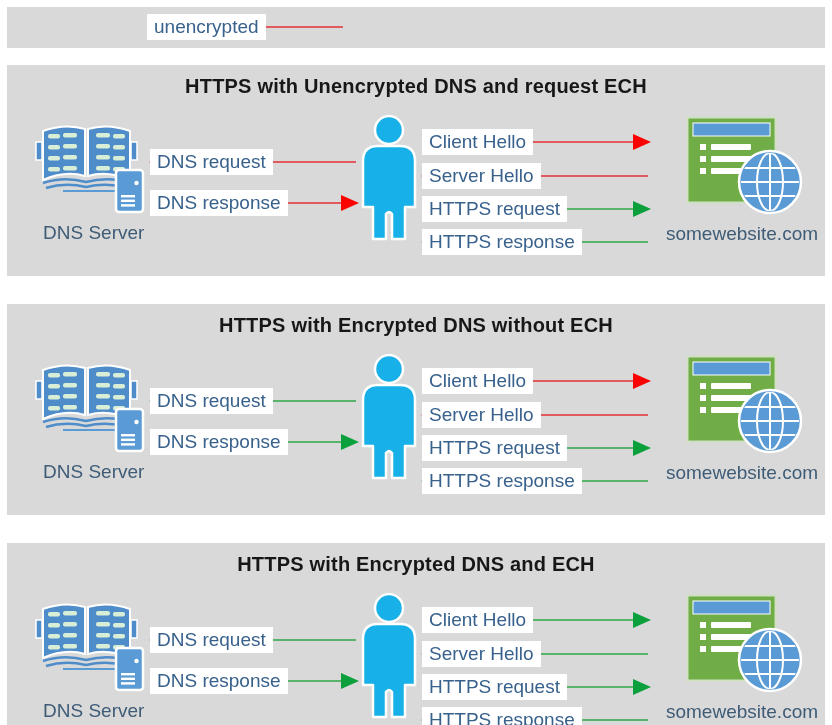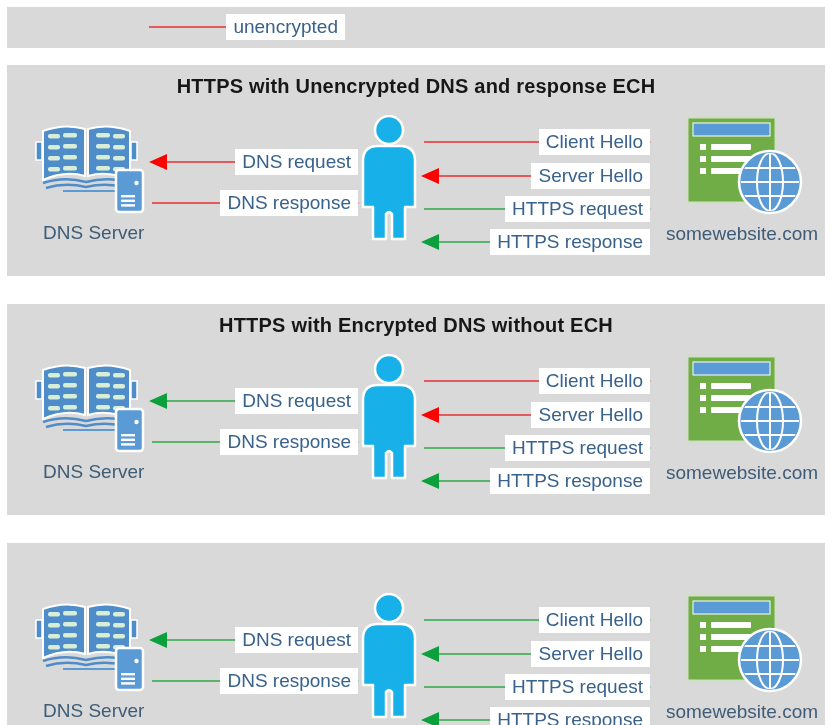--- a/index.html
+++ b/index.html
@@ -13,21 +13,21 @@
   }
   #legend{height:41px;margin-top:7px;margin-bottom:17px;}
   .panel{height:211px;position:relative;}
   .panel + .panel{margin-top:28px;}
   .ptitle{
     margin:0;padding-top:10px;text-align:center;
     font-size:20px;font-weight:bold;color:var(--title-text);
     letter-spacing:0.2px;
   }
   
-  .arrow{position:absolute;height:26px;display:flex;align-items:center;justify-content:flex-end;}
+  .arrow{position:absolute;height:26px;display:flex;align-items:center;justify-content:flex-start;}
   .arrow .line{position:absolute;left:2px;right:2px;top:12px;height:2px;}
   .arrow .head{position:absolute;top:5px;width:0;height:0;border-top:8px solid transparent;border-bottom:8px solid transparent;}
   .dir-right .head{right:-1px;border-left-width:18px;border-left-style:solid;border-left-color:transparent;}
   .dir-left  .head{left:-1px;border-right-width:18px;border-right-style:solid;border-right-color:transparent;}
   .unencrypted .line{background:var(--unencrypted-line);}
   .encrypted   .line{background:var(--encrypted-line);}
   .unencrypted.dir-right .head{border-left-color:var(--unencrypted-head);}
   .unencrypted.dir-left  .head{border-right-color:var(--unencrypted-head);}
   .encrypted.dir-right   .head{border-left-color:var(--encrypted-head);}
   .encrypted.dir-left    .head{border-right-color:var(--encrypted-head);}
@@ -49,21 +49,21 @@
 
 <div class="bar" id="legend">
   <div class="arrow unencrypted" style="left:140px;top:7px;width:198px;">
     <span class="line"></span>
     <span class="albl">unencrypted</span>
   </div>
 </div>
 
 <div id="panels">
 <section class="bar panel">
-  <h2 class="ptitle">HTTPS with Unencrypted DNS and response ECH</h2>
+  <h2 class="ptitle">HTTPS with Unencrypted DNS and request ECH</h2>
 
   <svg class="dns-icon" width="135" height="95" viewBox="0 0 135 95" xmlns="http://www.w3.org/2000/svg">
 
     <line x1="28" y1="71" x2="82" y2="71" stroke="#5b9bd5" stroke-width="2"></line>
 
     <rect x="1" y="22" width="6" height="18" fill="#4e8cca" stroke="#fff" stroke-width="1.5"></rect>
     <rect x="96" y="22" width="6" height="18" fill="#4e8cca" stroke="#fff" stroke-width="1.5"></rect>
 
     <path d="M8,11 Q30,3 50,9 L50,56 Q30,50 8,60 Z" fill="#4e8cca" stroke="#ffffff" stroke-width="2"></path>
     <path d="M95,11 Q73,3 53,9 L53,56 Q73,50 95,60 Z" fill="#4e8cca" stroke="#ffffff" stroke-width="2"></path>
@@ -261,20 +261,21 @@
     <span class="albl">HTTPS request</span>
   </div>
   <div class="arrow dir-left encrypted" style="left:415px;top:164px;width:228px;">
     <span class="line"></span>
     <span class="head"></span>
     <span class="albl">HTTPS response</span>
   </div>
 </section>
 
 <section class="bar panel">
+  <h2 class="ptitle">HTTPS with Encrypted DNS and ECH</h2>
 
   <svg class="dns-icon" width="135" height="95" viewBox="0 0 135 95" xmlns="http://www.w3.org/2000/svg">
 
     <line x1="28" y1="71" x2="82" y2="71" stroke="#5b9bd5" stroke-width="2"></line>
 
     <rect x="1" y="22" width="6" height="18" fill="#4e8cca" stroke="#fff" stroke-width="1.5"></rect>
     <rect x="96" y="22" width="6" height="18" fill="#4e8cca" stroke="#fff" stroke-width="1.5"></rect>
 
     <path d="M8,11 Q30,3 50,9 L50,56 Q30,50 8,60 Z" fill="#4e8cca" stroke="#ffffff" stroke-width="2"></path>
     <path d="M95,11 Q73,3 53,9 L53,56 Q73,50 95,60 Z" fill="#4e8cca" stroke="#ffffff" stroke-width="2"></path>

